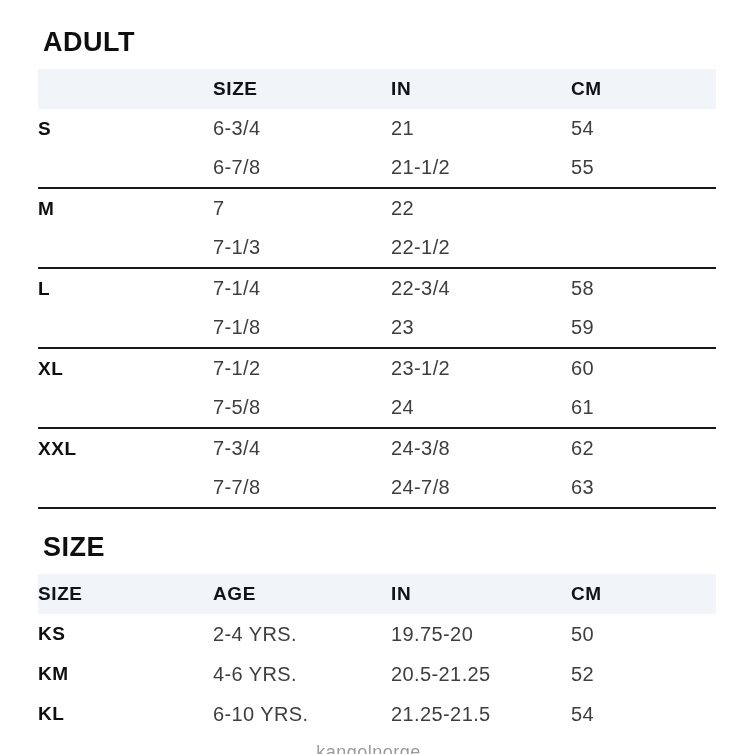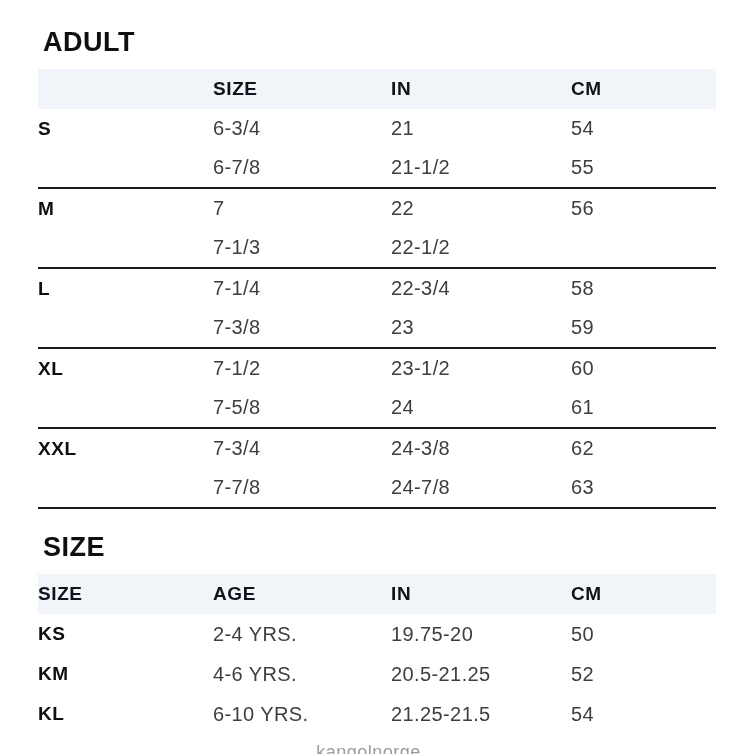--- a/index.html
+++ b/index.html
@@ -95,38 +95,37 @@
             <div class="cell value">6-7/8</div>
             <div class="cell value">21-1/2</div>
             <div class="cell value">55</div>
           </div>
         </div>
         <div class="group">
           <div class="trow">
             <div class="cell label">M</div>
             <div class="cell value">7</div>
             <div class="cell value">22</div>
-            <div class="cell value">56</div>
           </div>
           <div class="trow">
             <div class="cell label"></div>
             <div class="cell value">7-1/3</div>
             <div class="cell value">22-1/2</div>
           </div>
         </div>
         <div class="group">
           <div class="trow">
             <div class="cell label">L</div>
             <div class="cell value">7-1/4</div>
             <div class="cell value">22-3/4</div>
             <div class="cell value">58</div>
           </div>
           <div class="trow">
             <div class="cell label"></div>
-            <div class="cell value">7-3/8</div>
+            <div class="cell value">7-1/8</div>
             <div class="cell value">23</div>
             <div class="cell value">59</div>
           </div>
         </div>
         <div class="group">
           <div class="trow">
             <div class="cell label">XL</div>
             <div class="cell value">7-1/2</div>
             <div class="cell value">23-1/2</div>
             <div class="cell value">60</div>

